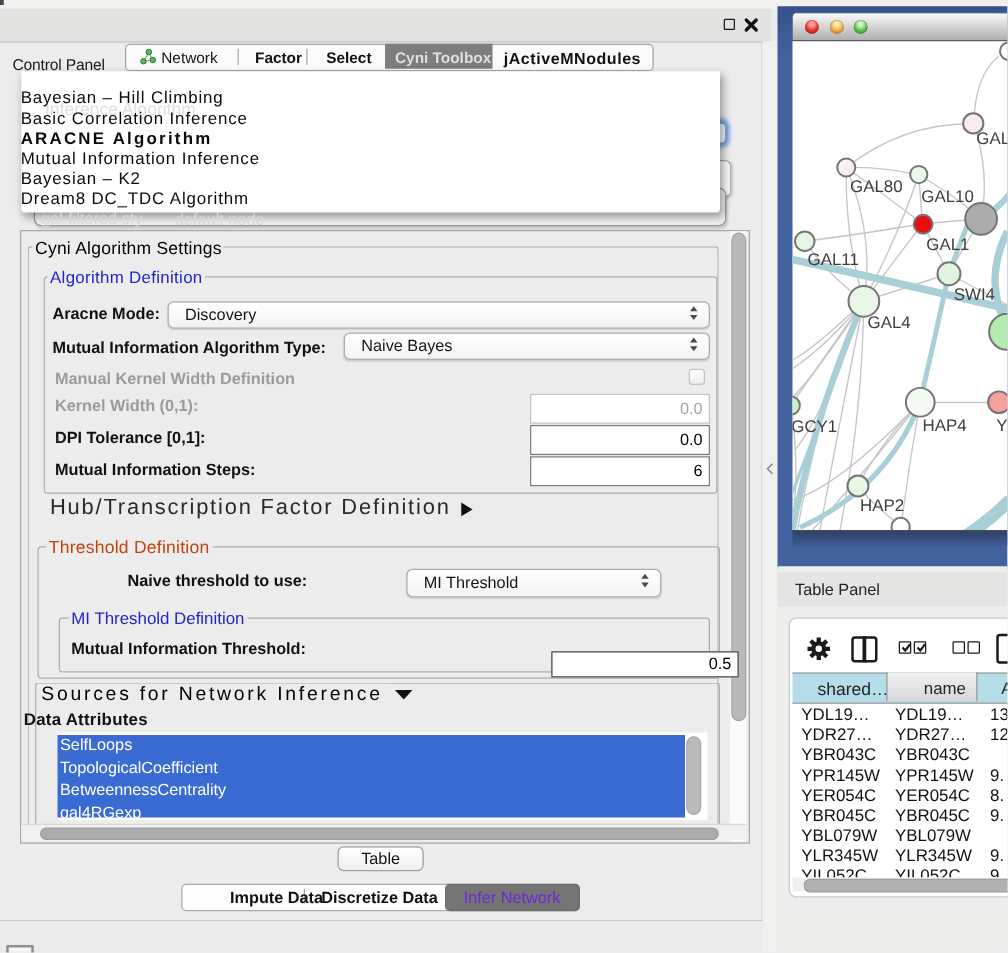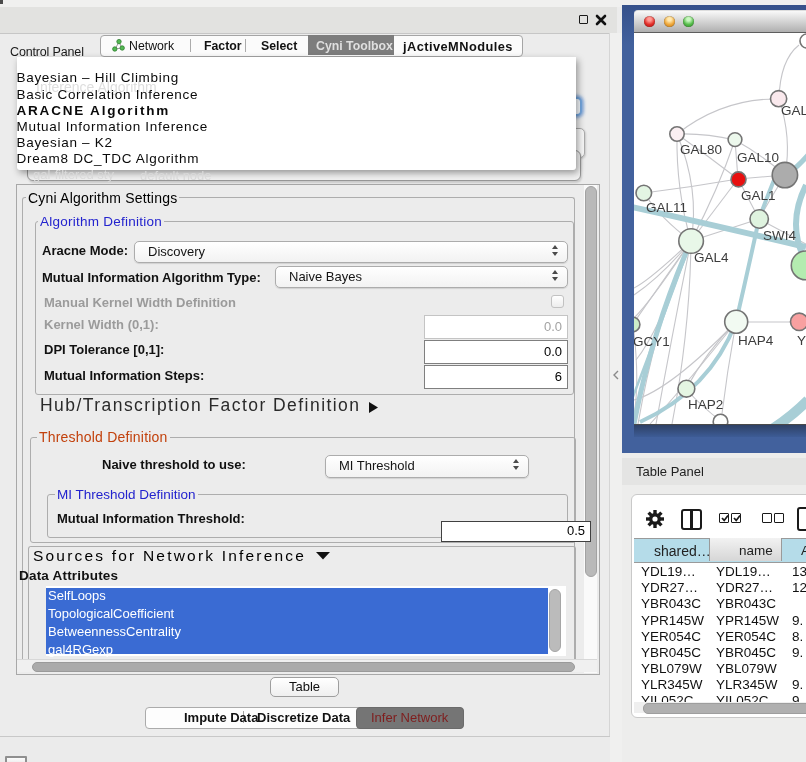--- a/index.html
+++ b/index.html
@@ -145,21 +145,21 @@
   <div class="abs" style="left:17px;top:658.5px;width:580px;height:12px;background:#F0F0F0;border-top:1px solid #D8D8D8;"></div>
   <div class="abs" style="left:32px;top:662px;width:541px;height:8px;background:#ABABAB;border:1px solid #9A9A9A;border-radius:5px;"></div>
 
   <div class="abs" style="left:270px;top:677px;width:67px;height:17px;background:linear-gradient(#FFFFFF,#EFEFEF);border:1px solid #9E9E9E;border-radius:5px;text-align:center;font-size:13px;color:#111;padding-top:1px;">Table</div>
 
   <div class="abs" style="left:145px;top:707px;width:317px;height:20px;background:#FDFDFD;border:1px solid #ABABAB;border-radius:4px;"></div>
   <div class="abs" style="left:243px;top:711px;width:1px;height:12px;background:#A5A5A5;"></div>
   <div class="abs" style="left:356px;top:707px;width:106px;height:20px;background:#757575;border:1px solid #6B6B6B;border-radius:4px;"></div>
   <div class="abs lbl bold" style="left:140px;top:710px;margin-left:44px;">Impute Data</div>
   <div class="abs lbl bold" style="left:257px;top:710px;">Discretize Data</div>
-  <div class="abs lbl" style="left:371px;top:710px;color:#7f1d1d;">Infer Network</div>
+  <div class="abs lbl" style="left:371px;top:710px;color:#6d28d9;">Infer Network</div>
 
   <div class="abs" style="left:0;top:736px;width:610px;height:1px;background:#C8C8C8;"></div>
   <div class="abs" style="left:0;top:737px;width:610px;height:25px;background:#EBEBEB;"></div>
   <div class="abs" style="left:5px;top:756px;width:18px;height:10px;border:2px solid #8F8F8F;border-radius:1px;background:linear-gradient(#FCFCFC,#DDDDDD);"></div>
 
   <svg class="abs" style="left:612px;top:370px;" width="8" height="10" viewBox="0 0 8 10">
       <path d="M6 1 L2 5 L6 9" stroke="#8A8A8A" stroke-width="1.4" fill="none"></path>
     </svg>
 
   <div class="abs" style="left:622px;top:5px;width:184px;height:450px;background:linear-gradient(#36518B,#42619D 40px);"></div>

